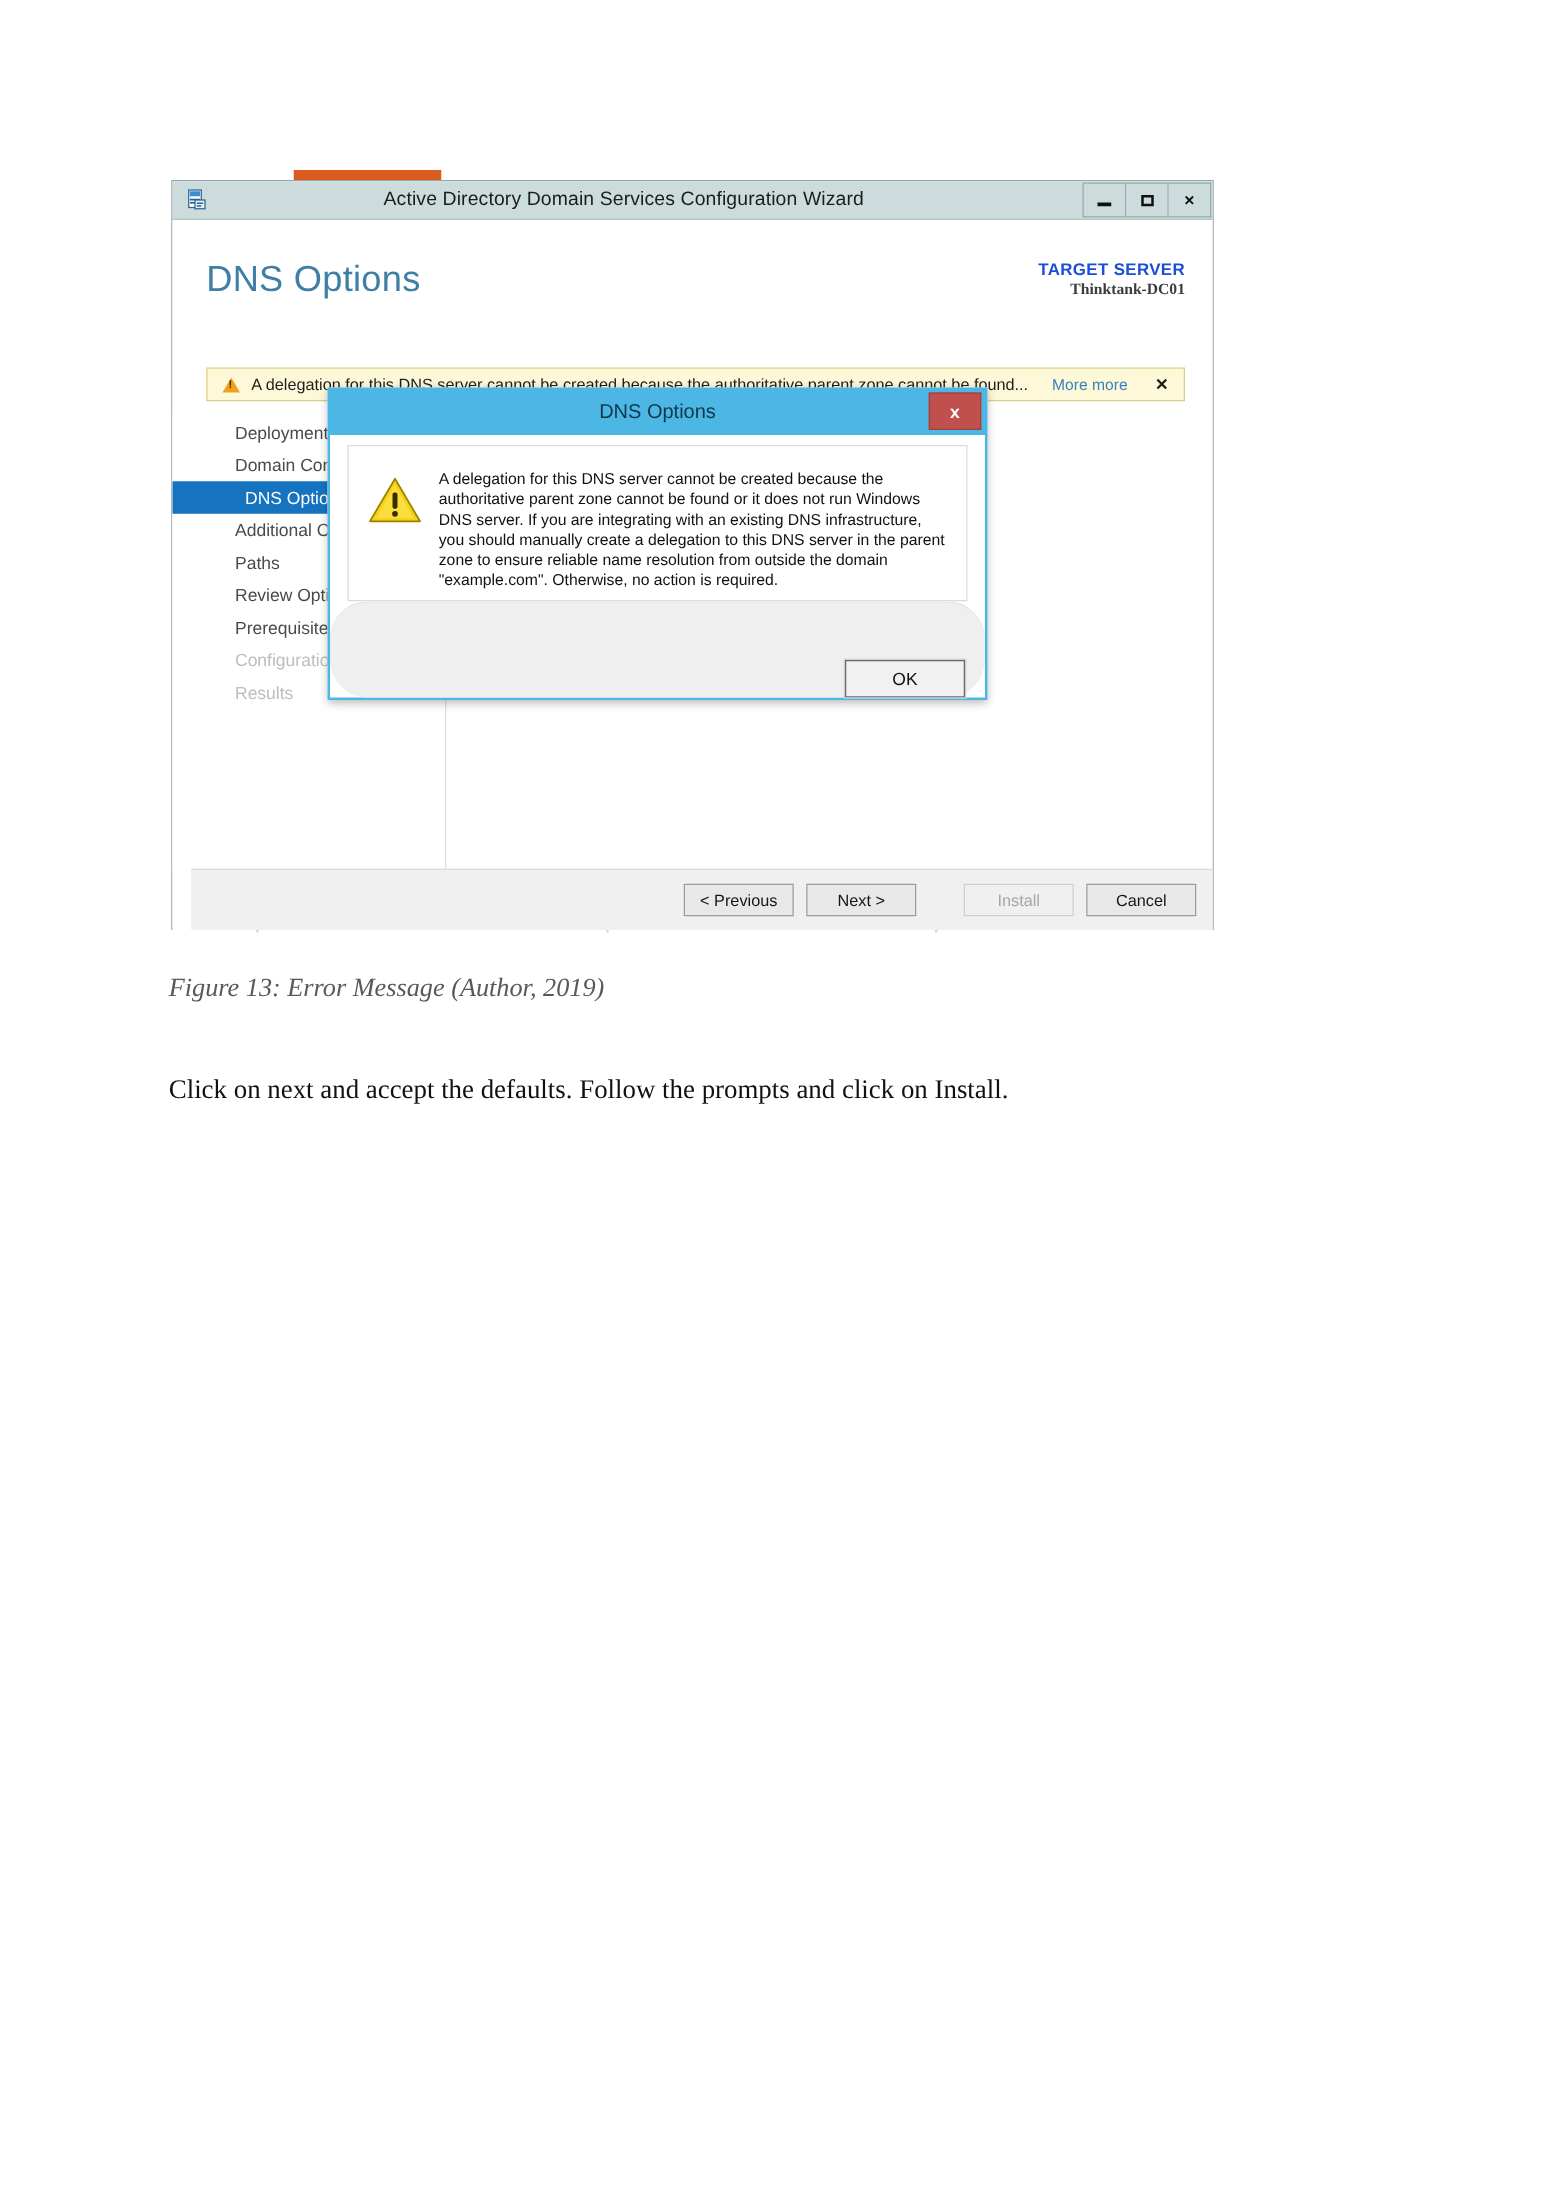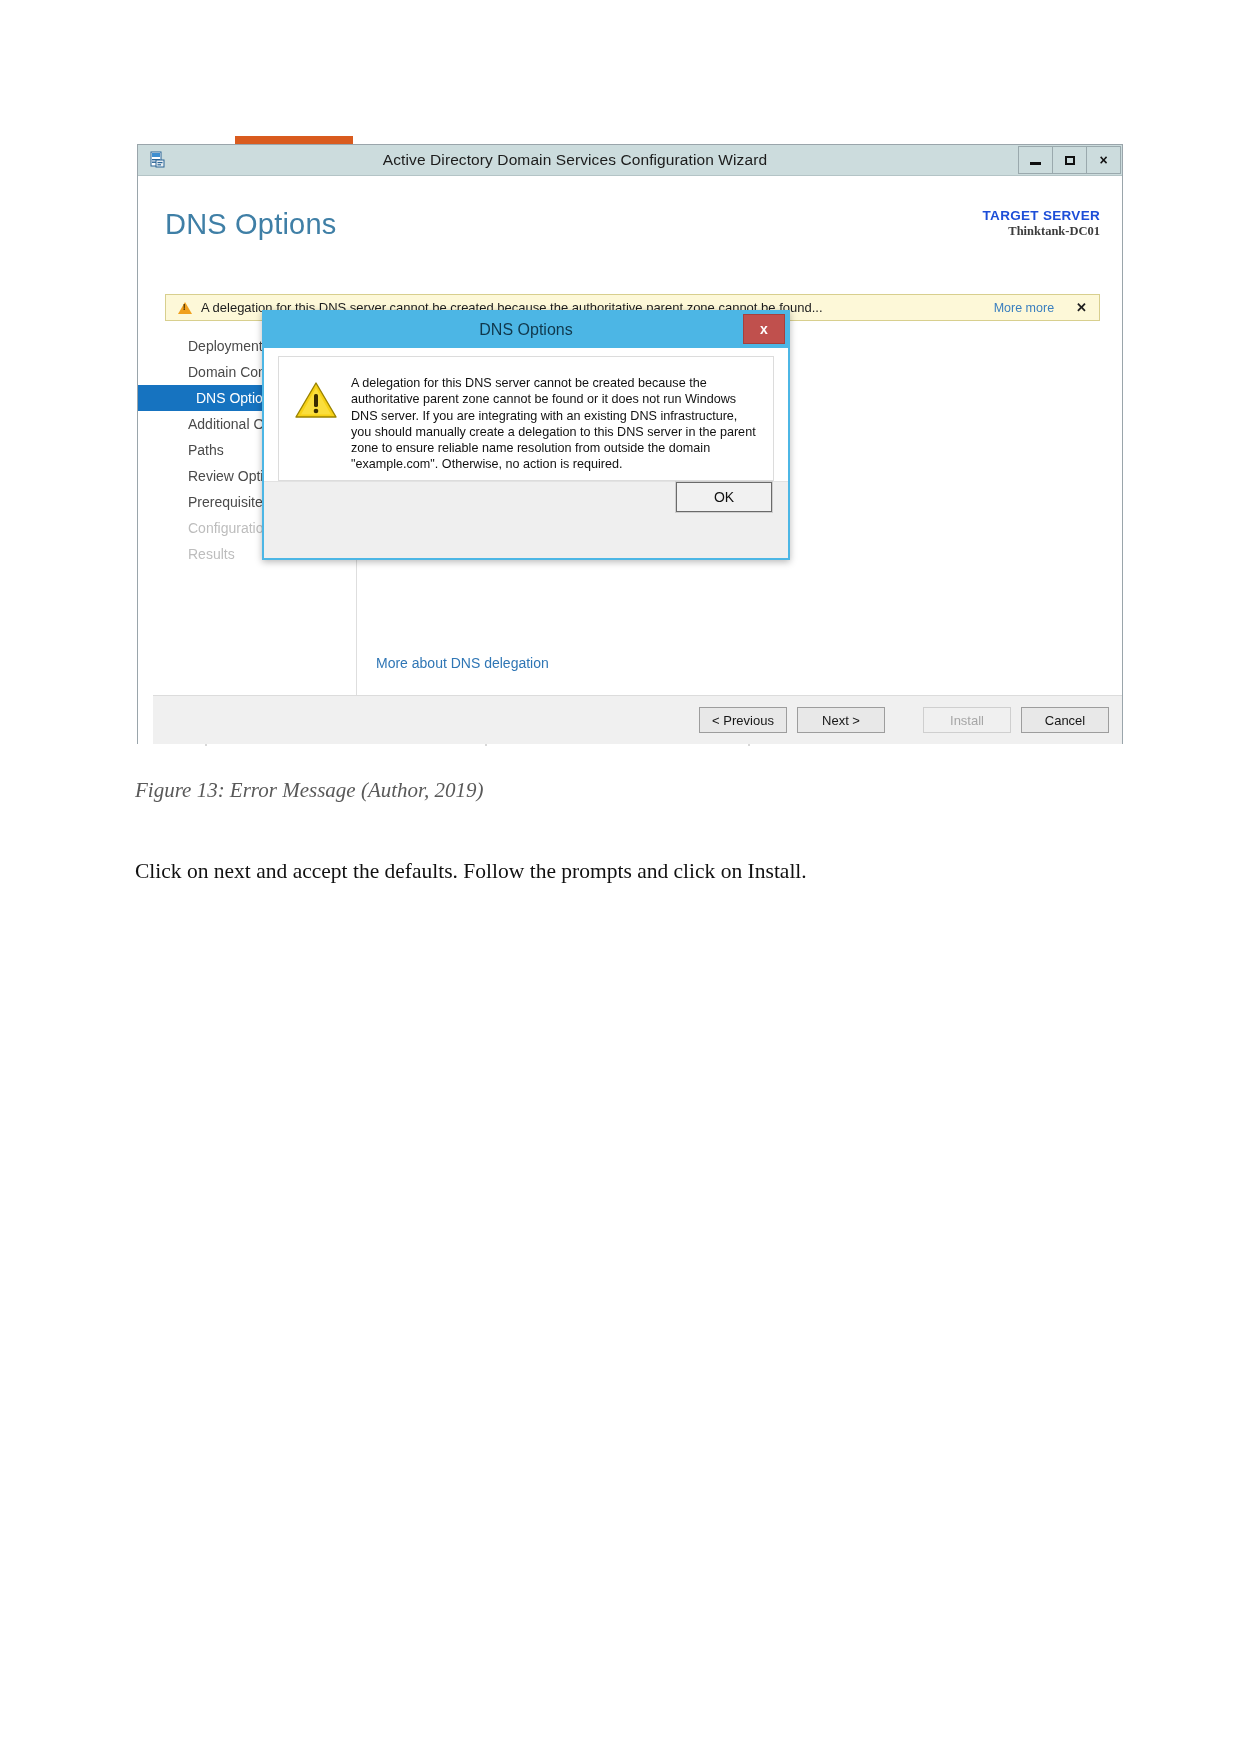--- a/index.html
+++ b/index.html
@@ -52,21 +52,21 @@
   .bg-tick {
     position: absolute;
     background: #d8d8d8;
   }
 
   
   .wizard {
     position: absolute;
     left: 2px;
     top: 8px;
-    width: 986px;
+    width: 834px;
     height: 600px;
     border: 1px solid #9aa5ab;
     background: #ffffff;
     box-sizing: border-box;
   }
 
   .titlebar {
     position: relative;
     height: 30px;
     background: #ccdcdd;
@@ -385,23 +385,24 @@
   }
   .modal-footer {
     position: absolute;
     left: 0;
     right: 0;
     bottom: 0;
     height: 76px;
     background: #efefef;
     border-top: 1px solid #e2e2e2;
     display: flex;
-    align-items: flex-start;
+    align-items: flex-end;
     justify-content: flex-end;
     padding-right: 16px;
+    border-radius: 30px;
   }
   .ok-btn {
     width: 96px;
     height: 30px;
     background: #f1f1f1;
     border: 1px solid #6a6a6a;
     outline: 1px solid #cfcfcf;
     font-family: "Liberation Sans", sans-serif;
     font-size: 14px;
     color: #111111;
@@ -497,23 +498,20 @@
             <div class="nav-item">Domain Controller Options</div>
             <div class="nav-item active">DNS Options</div>
             <div class="nav-item">Additional Options</div>
             <div class="nav-item">Paths</div>
             <div class="nav-item">Review Options</div>
             <div class="nav-item">Prerequisites Check</div>
             <div class="nav-item disabled">Configuration</div>
             <div class="nav-item disabled">Results</div>
           </div>
 
-          <div class="detail-pane">
-            <div class="more-link">More about DNS delegation</div>
-          </div>
 
         </div>
 
         <div class="wizard-footer">
           <div class="wz-btn">&lt; Previous</div>
           <div class="wz-btn">Next &gt;</div>
           <div class="wz-btn disabled gap-left">Install</div>
           <div class="wz-btn">Cancel</div>
         </div>
 

